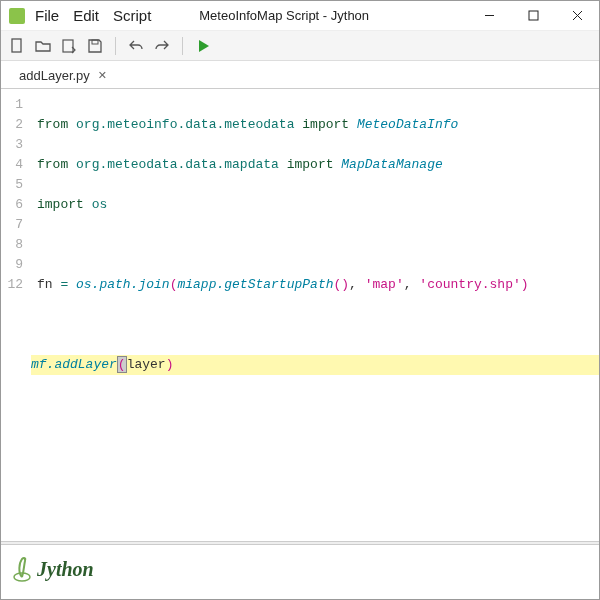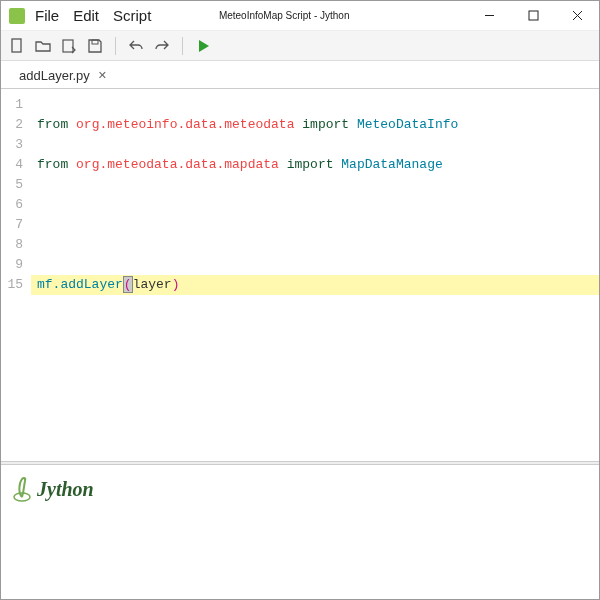--- a/index.html
+++ b/index.html
@@ -1,39 +1,39 @@
 <!DOCTYPE html>
 <html><head>
 <meta charset="utf-8">
 <style>
   * { box-sizing: border-box; margin: 0; padding: 0; }
   body { font-family: "Segoe UI", Arial, sans-serif; font-size: 13px; background: #fff; color: #333; width: 600px; height: 600px; overflow: hidden; border: 1px solid #999; display: flex; flex-direction: column; }
   .titlebar { height: 30px; display: flex; align-items: center; padding: 0 0 0 8px; background: #fff; border-bottom: 1px solid #eee; }
   .titlebar .app-icon { width: 16px; height: 16px; background: #8bc34a; border-radius: 2px; margin-right: 10px; }
   .titlebar .menu { display: flex; gap: 14px; font-size: 15px; color: #222; }
-  .titlebar .title { flex: 1; text-align: center; font-size: 10px; color: #222; margin-left: -50px; }
+  .titlebar .title { flex: 1; text-align: center; font-size: 13px; color: #222; margin-left: -50px; }
   .winbtns { display: flex; height: 100%; }
   .winbtn { width: 44px; display: flex; align-items: center; justify-content: center; color: #222; }
   .winbtn svg { width: 11px; height: 11px; }
   .toolbar { height: 30px; background: #f5f5f5; border-bottom: 1px solid #ddd; display: flex; align-items: center; padding: 0 8px; gap: 10px; }
   .toolbar .sep { width: 1px; height: 18px; background: #ccc; margin: 0 2px; }
   .tb-icon { width: 16px; height: 16px; display: flex; align-items: center; justify-content: center; color: #555; }
   .tb-icon.green { color: #2e9e2e; }
   .tabbar { height: 28px; display: flex; align-items: flex-end; padding: 0 8px; border-bottom: 1px solid #ccc; background: #fff; }
   .tab { padding: 5px 10px 5px 10px; font-size: 13px; color: #333; display: flex; align-items: center; gap: 8px; }
   .tab .close-x { font-size: 11px; color: #666; }
   .editor { flex: 0 0 auto; display: flex; font-family: Consolas, "Courier New", monospace; font-size: 13px; line-height: 20px; background: #fff; }
   .gutter { width: 30px; text-align: right; color: #aaa; padding: 6px 8px 6px 0; user-select: none; }
   .code { flex: 1; padding: 6px 6px 6px 6px; white-space: pre; position: relative; }
   .k-purple { color: #14532d; }
-  .k-blue { color: #ef4444; }
-  .k-teal { color: #0080a0; }
+  .k-blue { color: #0f766e; }
+  .k-teal { color: #0080a0; font-style: italic; }
   .k-str { color: #c71585; }
   .k-paren { color: #c71585; }
-  .hl { background: #fff9b0; display: block; margin-left: -6px; padding-left: 6px; margin-right: -6px; padding-right: 6px; }
+  .hl { background: #fff9b0; display: block; margin-left: -6px; margin-right: -6px; padding-right: 6px; }
   .spacer { height: 120px; background: #fff; }
   .split { height: 4px; background: #eee; border-top: 1px solid #ccc; border-bottom: 1px solid #ccc; }
   .console { flex: 1; overflow: hidden; padding: 10px 12px; font-family: Consolas, "Courier New", monospace; font-size: 13px; line-height: 20px; }
   .jython-head { display: flex; align-items: center; gap: 6px; margin-bottom: 8px; }
   .jython-logo { width: 18px; height: 28px; }
   .jython-text { color: #2d5c2d; font-family: Georgia, serif; font-style: italic; font-size: 20px; font-weight: 600; }
 </style>
 </head>
 <body>
 
@@ -118,26 +118,28 @@
   <div class="gutter">
     <div>1</div>
     <div>2</div>
     <div>3</div>
     <div>4</div>
     <div>5</div>
     <div>6</div>
     <div>7</div>
     <div>8</div>
     <div>9</div>
-    <div>15</div>
+    <div>12</div>
   </div>
   <div class="code">
 <div><span class="k-purple">from</span> <span class="k-blue">org.meteoinfo.data.meteodata</span> <span class="k-purple">import</span> <span class="k-teal">MeteoDataInfo</span></div>
 <div><span class="k-purple">from</span> <span class="k-blue">org.meteodata.data.mapdata</span> <span class="k-purple">import</span> <span class="k-teal">MapDataManage</span></div>
+<div><span class="k-purple">import</span> <span class="k-blue">os</span></div>
 <div>&nbsp;</div>
+<div><span>fn </span><span class="k-blue">= </span><span class="k-teal">os.path.join</span><span class="k-paren">(</span><span class="k-teal">miapp.getStartupPath</span><span class="k-paren">()</span>, <span class="k-str">'map'</span>, <span class="k-str">'country.shp'</span><span class="k-paren">)</span></div>
 <div>&nbsp;</div>
 <div class="hl"><span class="k-teal">mf.addLayer</span><span style="background:#ccc;border:1px solid #888;" class="k-paren">(</span><span>layer</span><span class="k-paren">)</span></div>
   </div>
 </div>
 
 <div class="spacer"></div>
 <div class="split"></div>
 
 <div class="console">
   <div class="jython-head">

